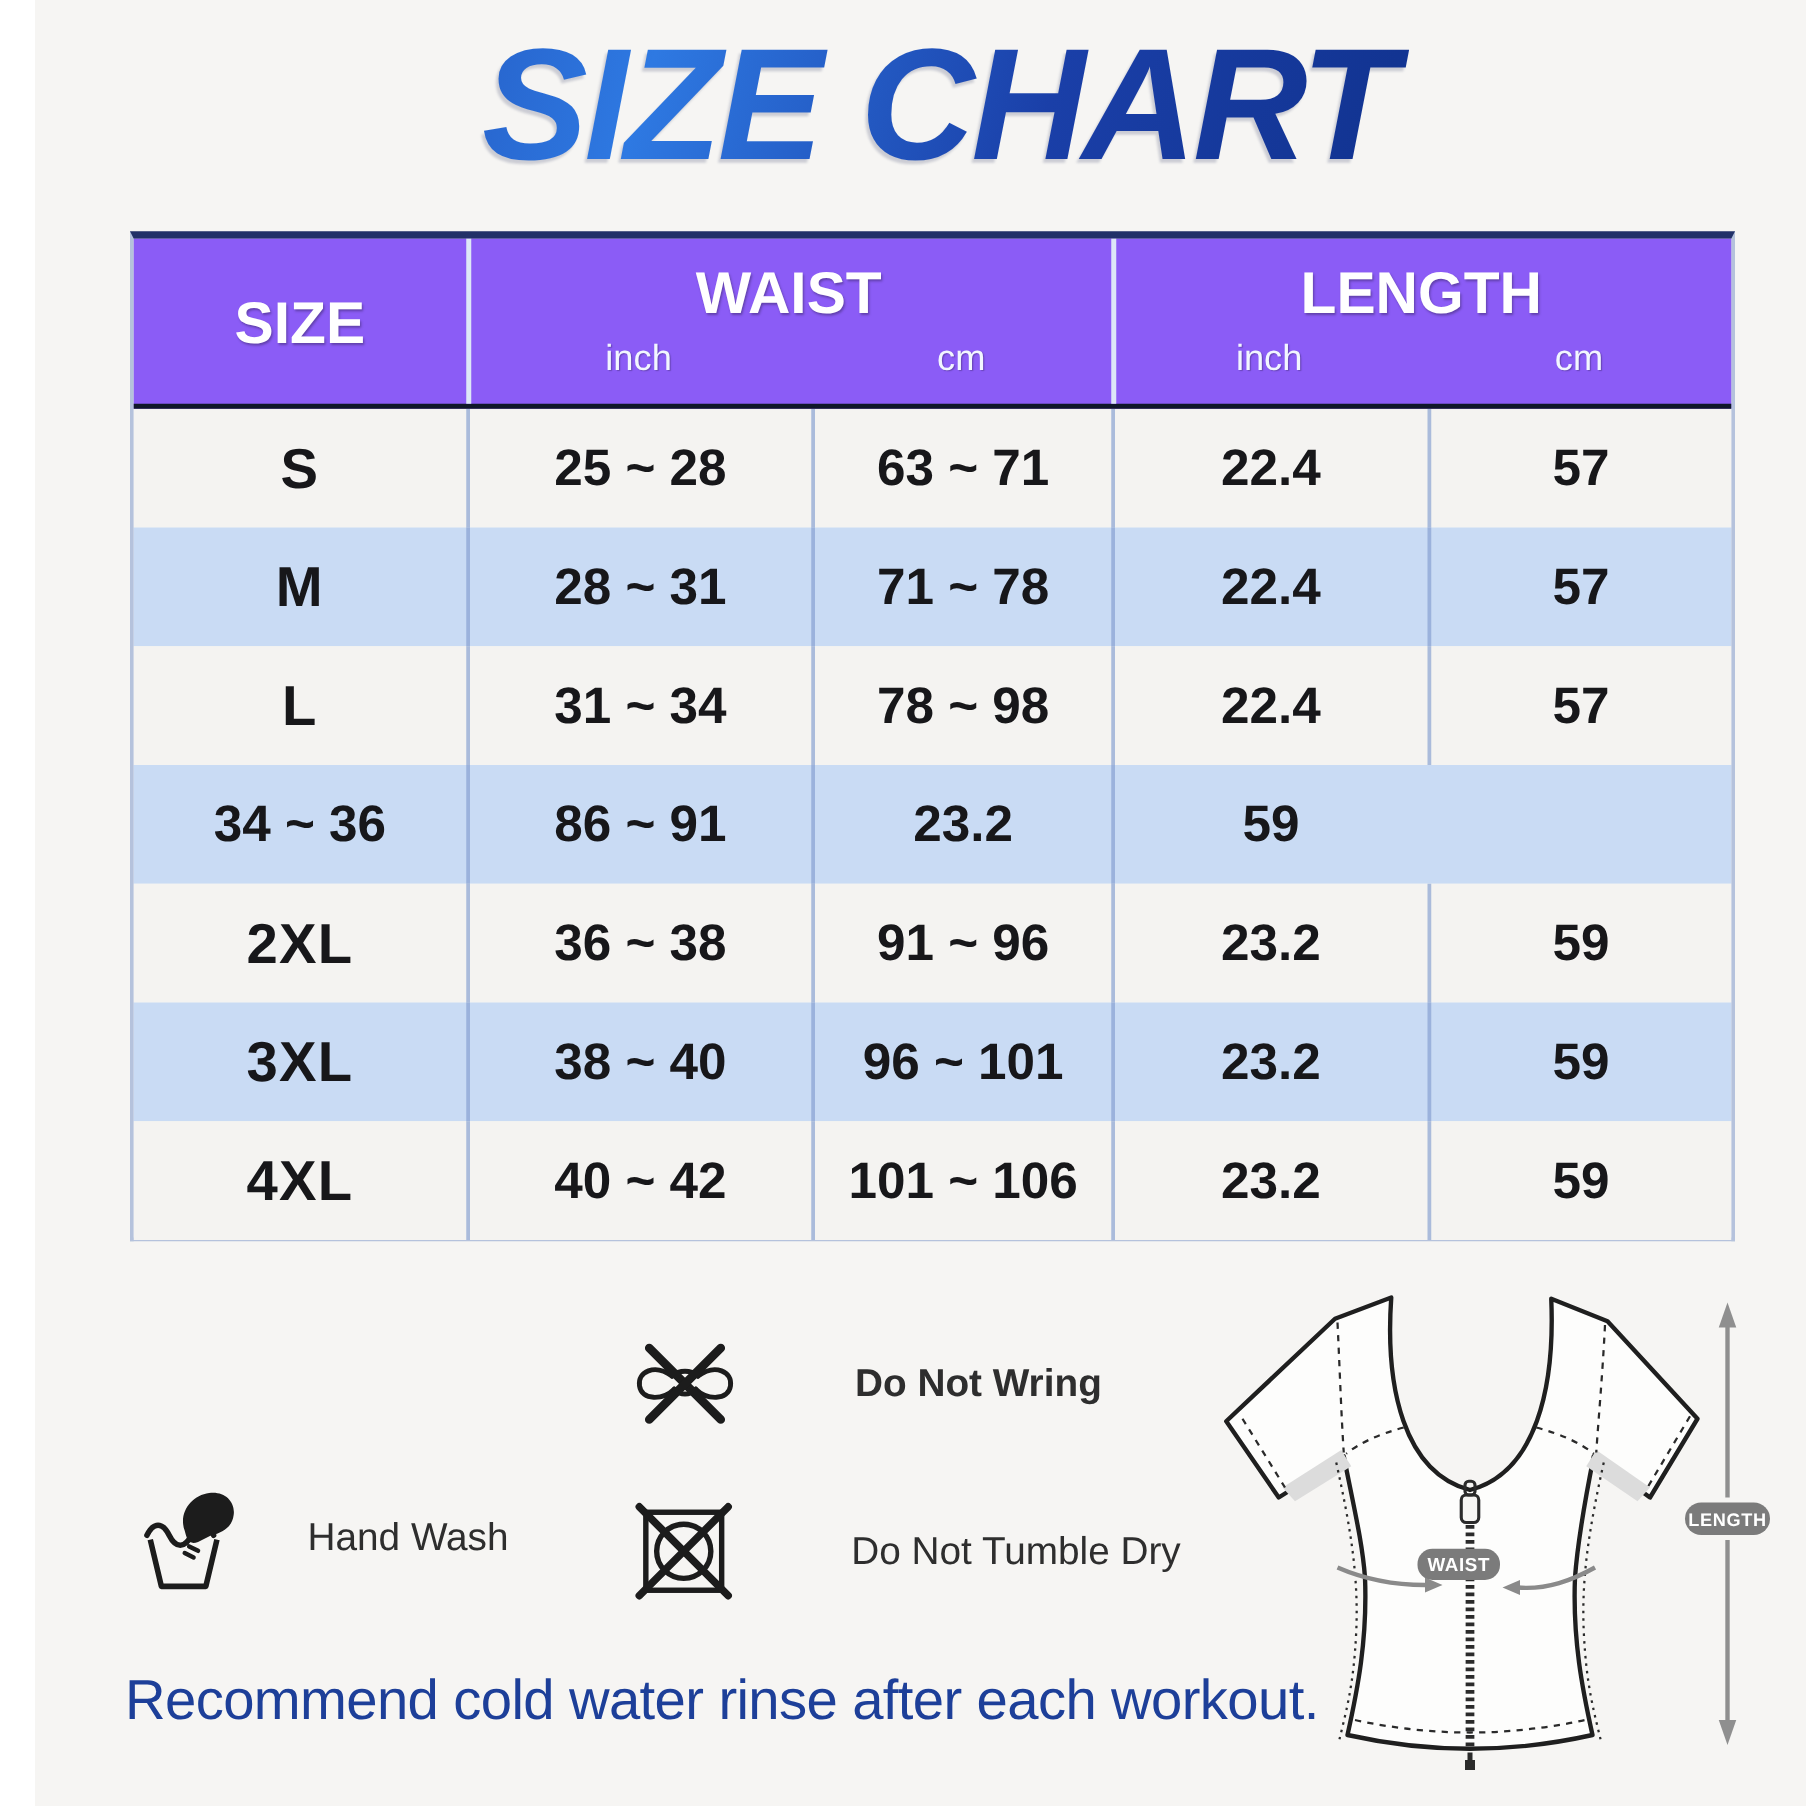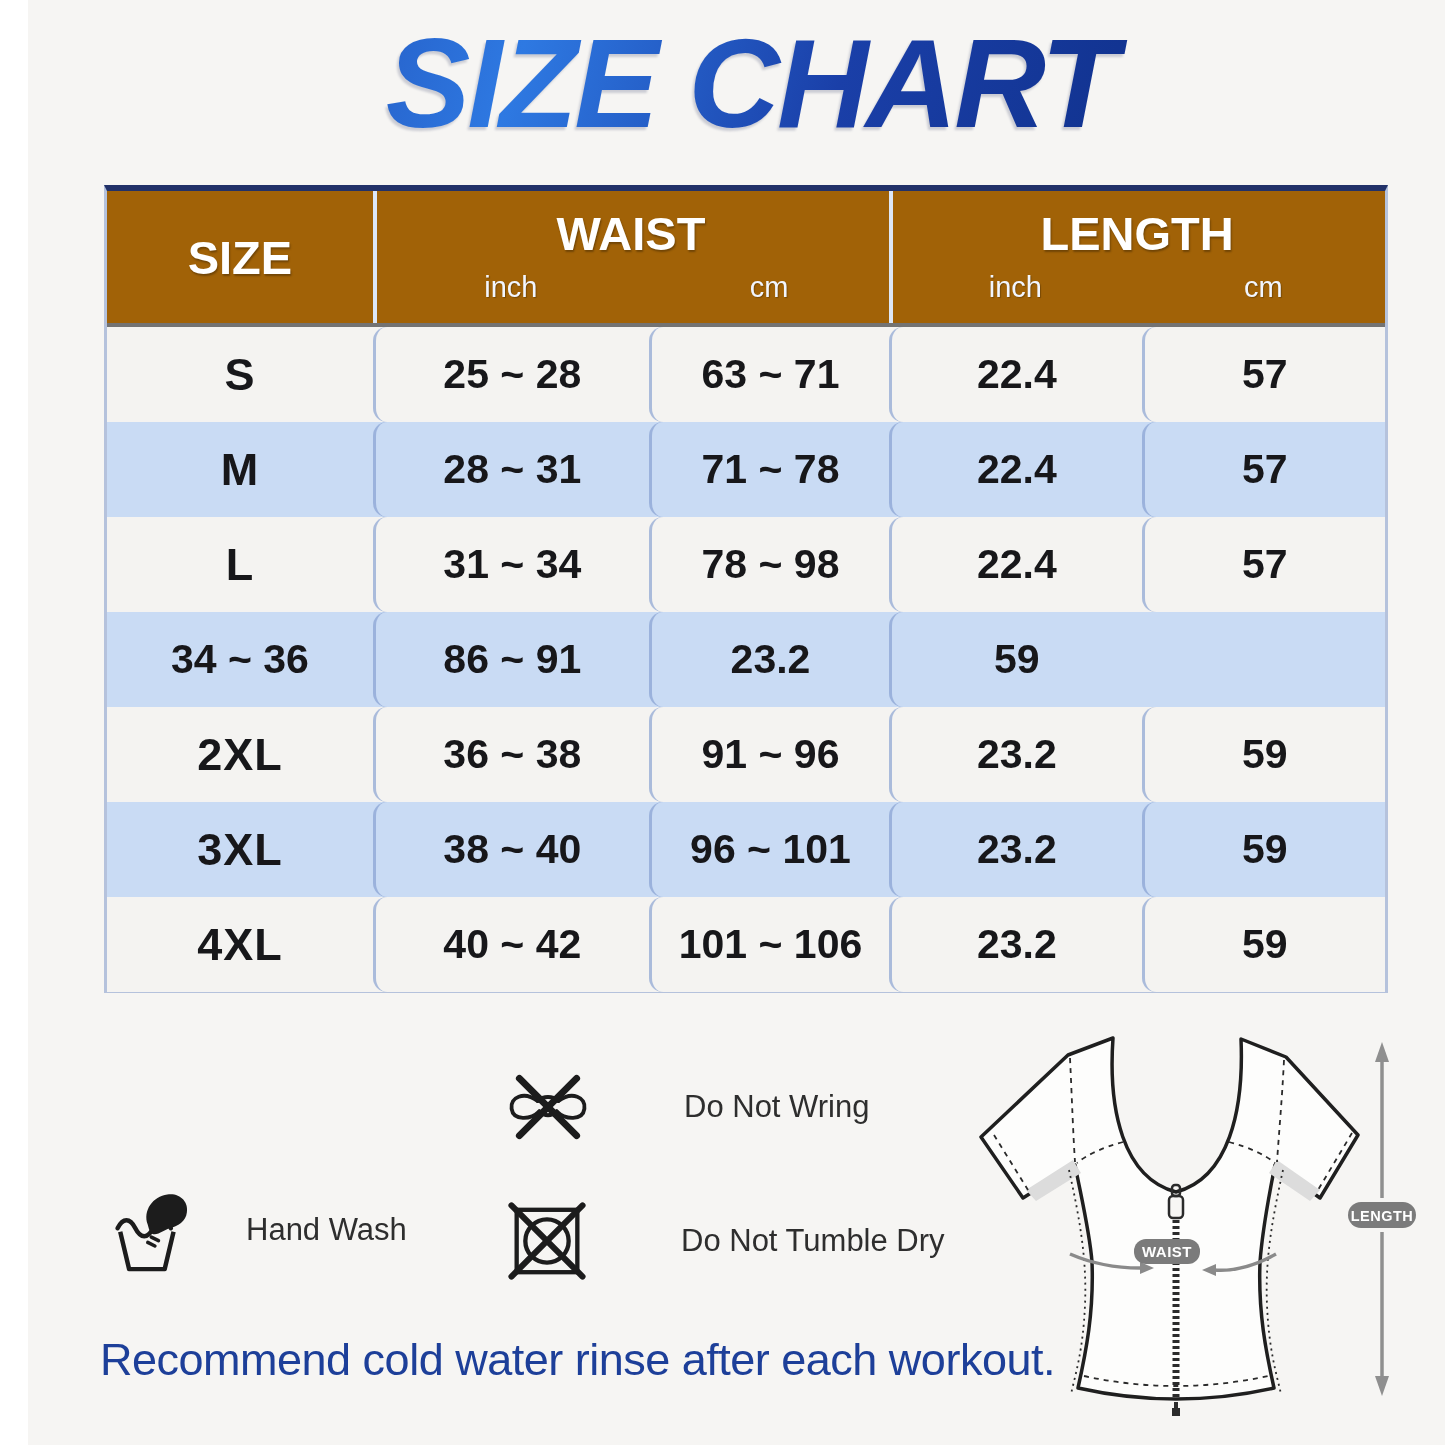--- a/index.html
+++ b/index.html
@@ -31,26 +31,26 @@
     position:absolute;left:76px;top:185px;
     width:1284px;height:808px;
     box-sizing:border-box;
     border:3px solid #b5c2dc;
     border-top:6px solid #223168;
     background:#f5f4f2;
   }
   .thead{
     position:relative;
     height:132px;
-    background:#a16207;
+    background:#8b5cf6;
     display:grid;
     grid-template-columns:var(--cols);
     grid-template-rows:70px 62px;
     color:#ffffff;
-    border-bottom:4px solid #737373;
+    border-bottom:4px solid #0f172a;
   }
   .th-size{
     grid-column:1;grid-row:1/3;
     display:flex;align-items:center;justify-content:center;
     font-size:47px;font-weight:bold;
     text-shadow:1px 2px 2px rgba(0,0,0,0.3);
   }
   .group-label{
     grid-row:1;
     display:flex;align-items:flex-end;justify-content:center;
@@ -73,29 +73,29 @@
   .trow{
     display:grid;grid-template-columns:var(--cols);
     height:95px;
     background:#f4f3f1;
   }
   .trow.alt{background:#c9dbf4;}
   .td{
     display:flex;align-items:center;justify-content:center;
     font-size:41px;font-weight:bold;color:#17171a;
   }
-  .td + .td{border-left:3px solid rgba(130,156,208,0.65);border-radius:14px;}
+  .td + .td{border-left:3px solid rgba(130,156,208,0.65);}
   .td.size-col{font-size:45px;letter-spacing:1px;}
 
   
   .care-item{position:absolute;display:flex;align-items:center;}
   .care-item .icon-box{flex:0 0 auto;display:flex;align-items:center;justify-content:center;}
   .care-label{font-size:31px;color:#2e2e2e;white-space:nowrap;}
   .care-1{left:96px;top:1076px;}  .care-1 .care-label{margin-left:64px;}
-  .care-2{left:476px;top:1068px;} .care-2 .care-label{margin-left:92px;}
+  .care-2{left:476px;top:1068px;} .care-2 .care-label{margin-left:92px;font-weight:bold;}
   .care-3{left:86px;top:1184px;}  .care-3 .care-label{margin-left:52px;}
   .care-4{left:480px;top:1201px;} .care-4 .care-label{margin-left:95px;}
 
   
   .garment{position:absolute;left:930px;top:1020px;width:460px;height:425px;}
 
   
   .footer-note{
     position:absolute;left:72px;top:1334px;
     font-size:45px;font-weight:normal;color:#1d3f99;

